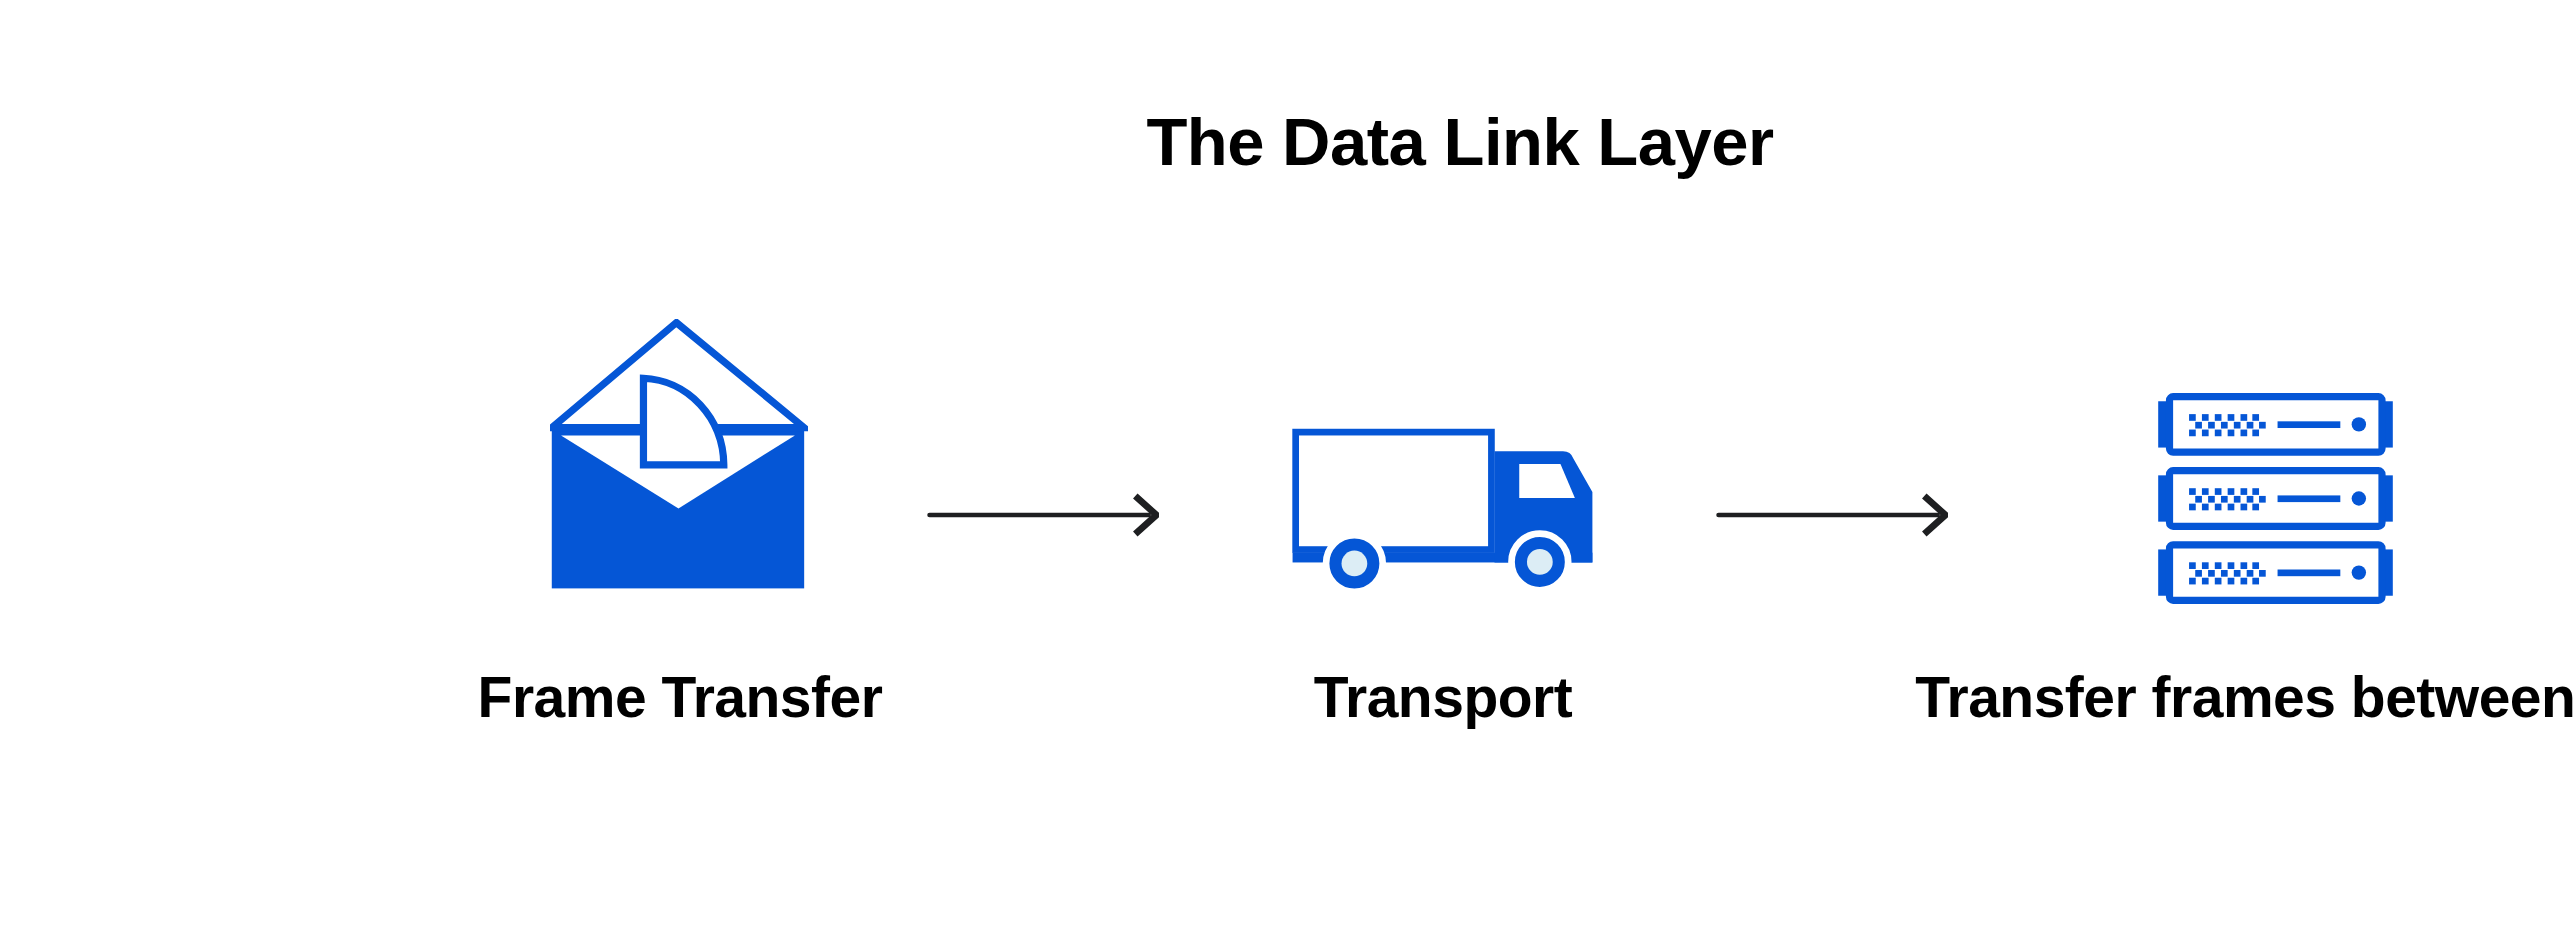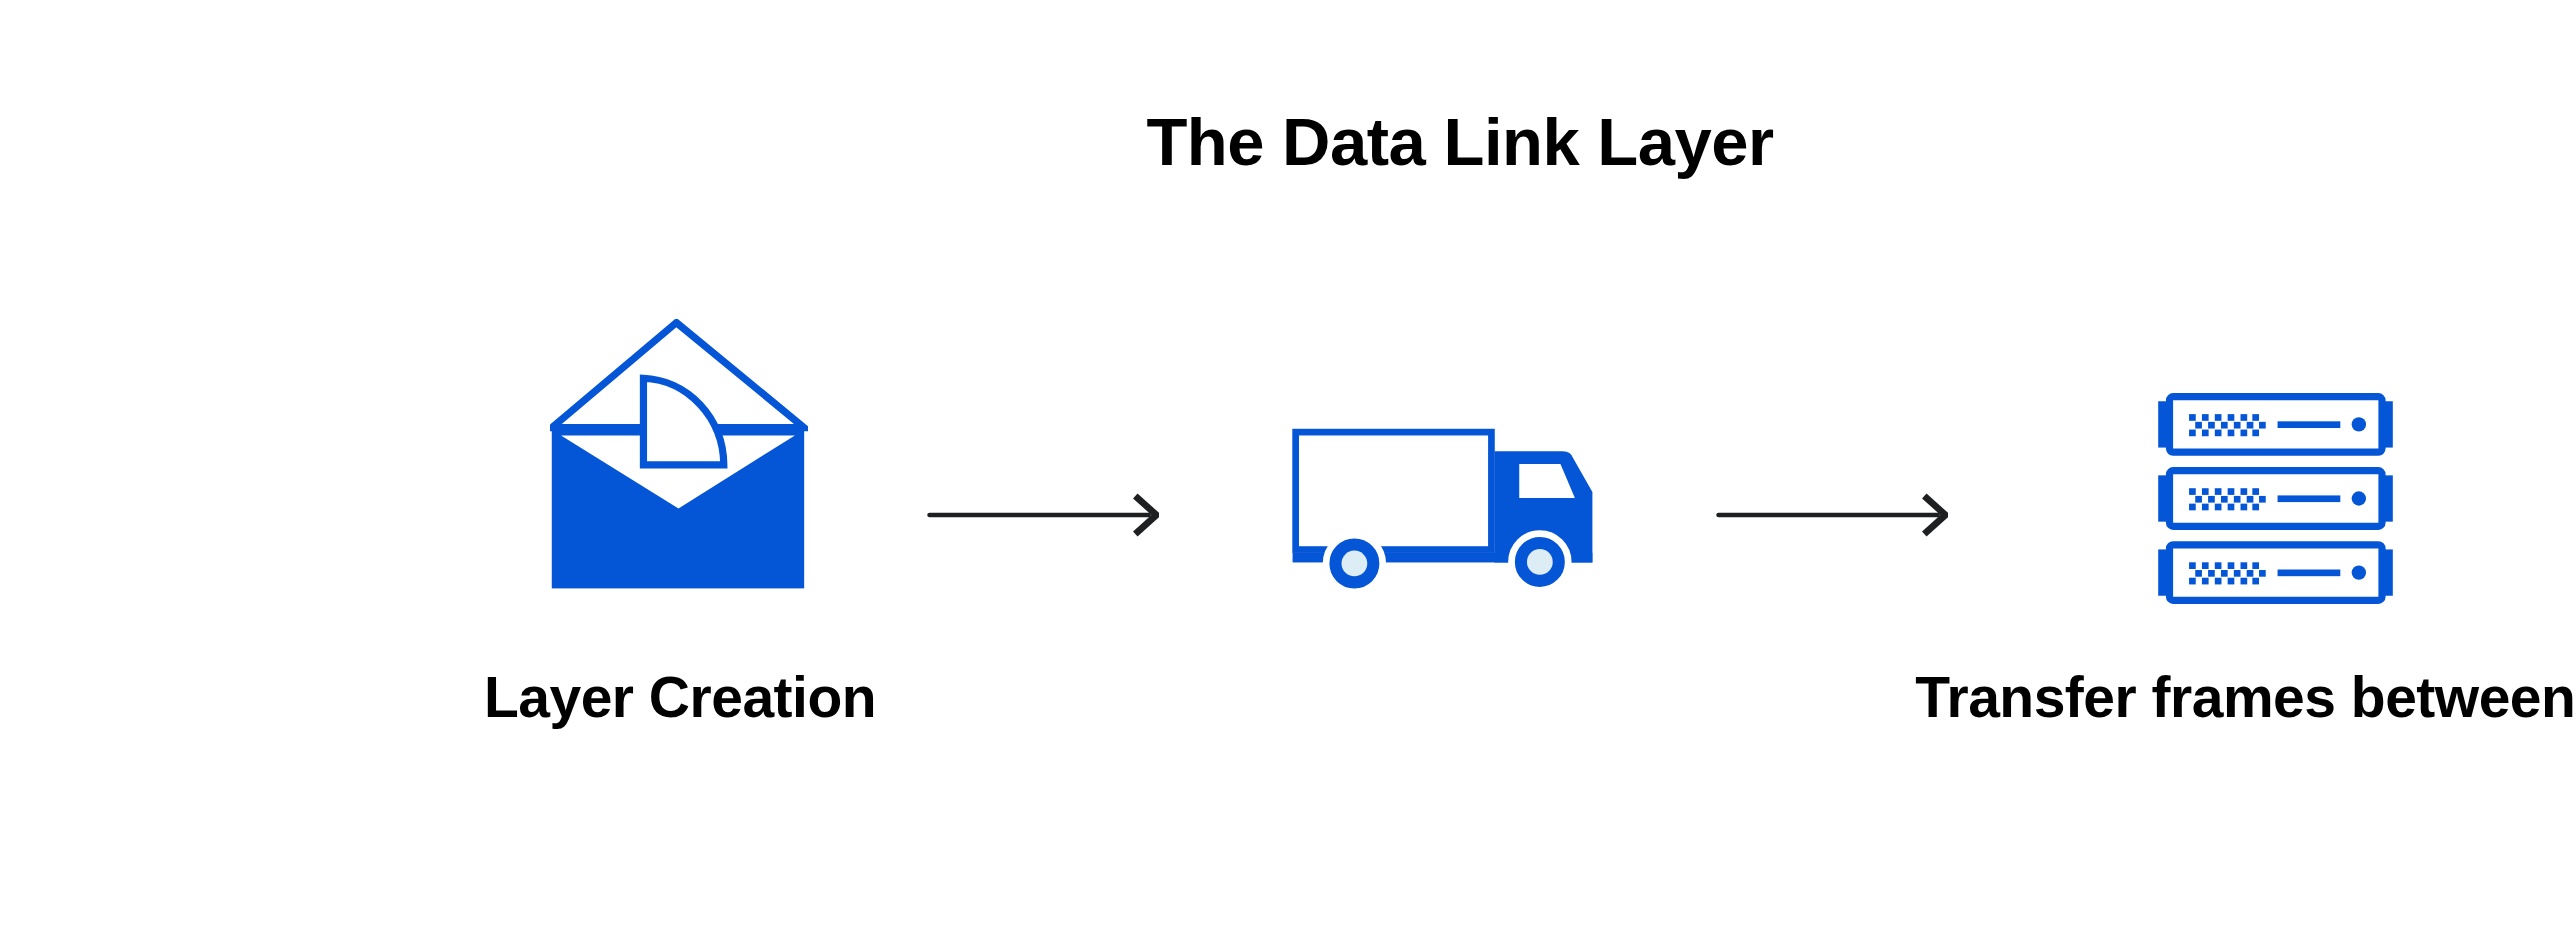--- a/index.html
+++ b/index.html
@@ -105,17 +105,18 @@
         <rect x="232" y="55" width="122" height="13" class="blue"></rect>
 
         <circle cx="390" cy="61" r="14" class="blue"></circle>
       </g>
     </defs>
     <use href="#server-unit" y="2"></use>
     <use href="#server-unit" y="146"></use>
     <use href="#server-unit" y="290"></use>
   </svg>
 
-  <div class="node-label" style="left:680px">Layer Creation</div>
+  <div class="node-label" style="left:680px">Frame Transfer</div>
+  <div class="node-label" style="left:1443px">Transport</div>
   <div class="node-label" style="left:2295px">Transfer frames between net</div>
 
 </div>
 
 
 </body></html>

